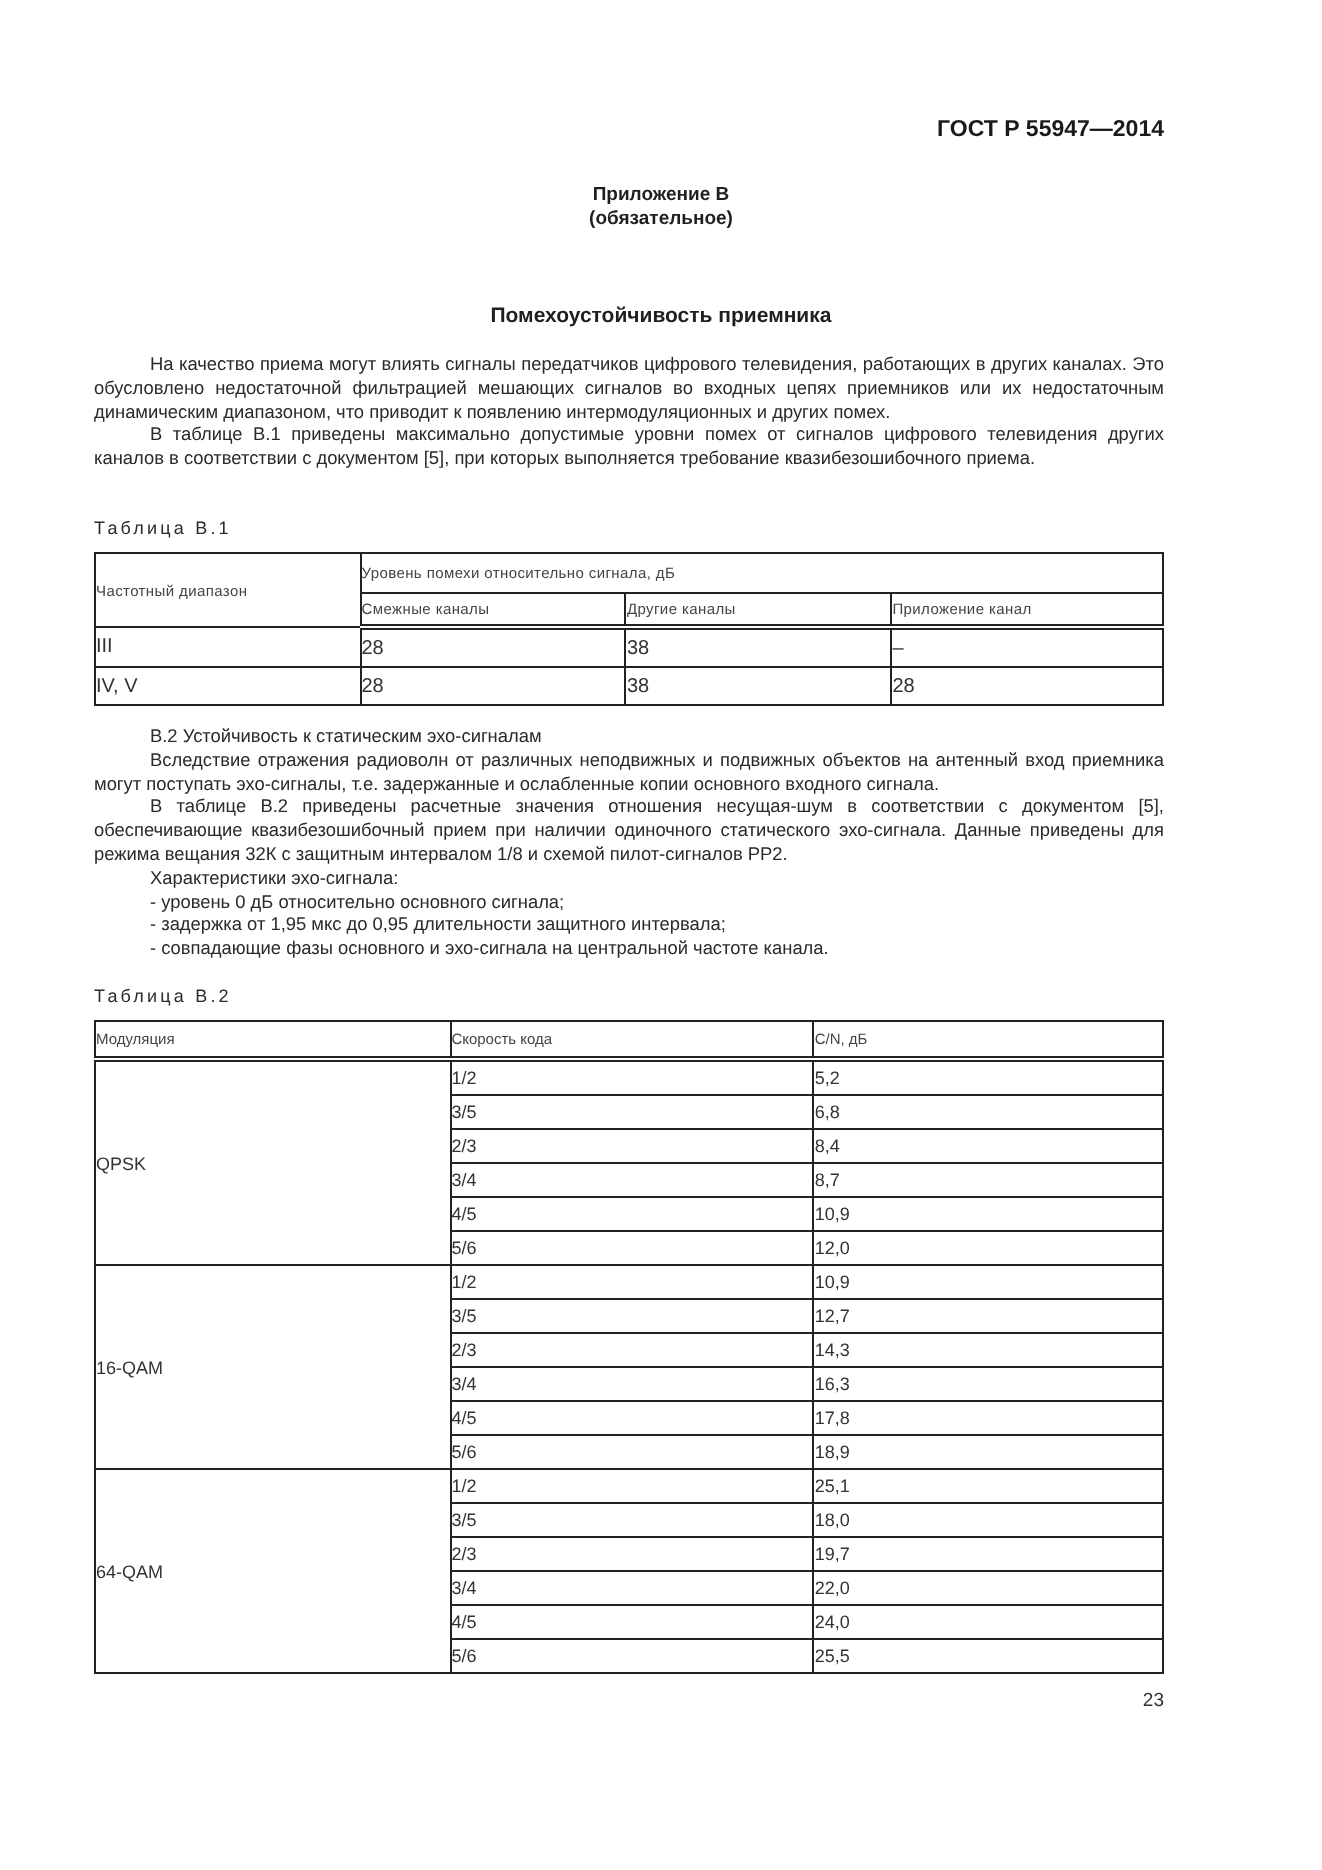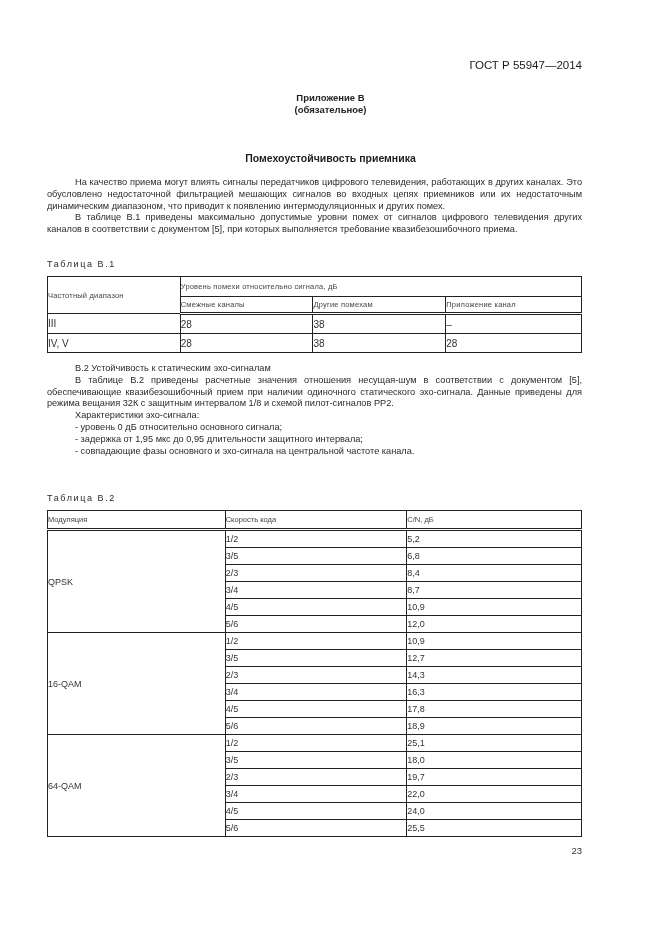--- a/index.html
+++ b/index.html
@@ -1,19 +1,19 @@
 <!DOCTYPE html>
 <html><head>
 <meta charset="utf-8">
 <style>
   html, body { margin: 0; padding: 0; background: #ffffff; }
   body { width: 661px; height: 935px; position: relative; overflow: hidden;
          font-family: "Liberation Sans", sans-serif; color: #222; }
   .abs { position: absolute; }
-  .std { top: 59px; right: 79px; font-size: 11.5px; font-weight: normal; color: #1a1a1a; }
+  .std { top: 59px; right: 79px; font-size: 11.5px; font-weight: bold; color: #1a1a1a; }
   .annex { left: 0; width: 661px; text-align: center; font-size: 9.5px; font-weight: bold; color: #1f1f1f; }
   .title { top: 152px; left: 0; width: 661px; text-align: center; font-size: 10.5px; font-weight: bold; color: #1f1f1f; }
   .para { left: 47px; width: 535px; font-size: 9.2px; line-height: 11.8px; text-align: justify; color: #2a2a2a; }
   .para p { margin: 0; text-indent: 28px; }
   .para p.list { text-indent: 28px; }
   .caption { left: 47px; font-size: 9px; letter-spacing: 1.6px; color: #2a2a2a; }
   table { border-collapse: collapse; position: absolute; font-size: 9px; color: #333; }
   td, th { border: 1px solid #222; text-align: left; padding: 0; font-weight: normal; }
   .t1 { left: 47px; top: 276px; width: 535px; }
   .t1 th.small { font-size: 7.5px; color: #444; letter-spacing: 0.2px; }
@@ -50,21 +50,21 @@
       <col style="width:133px">
       <col style="width:136px">
     </colgroup>
   <thead>
     <tr class="h1">
       <th class="small" rowspan="2">Частотный диапазон</th>
       <th class="small" colspan="3">Уровень помехи относительно сигнала, дБ</th>
     </tr>
     <tr class="h2">
       <th class="small">Смежные каналы</th>
-      <th class="small">Другие помехам</th>
+      <th class="small">Другие каналы</th>
       <th class="small">Приложение канал</th>
     </tr>
   </thead>
   <tbody>
     <tr>
       <td>III</td>
       <td>28</td>
       <td>38</td>
       <td>–</td>
     </tr>
@@ -72,20 +72,21 @@
       <td>IV, V</td>
       <td>28</td>
       <td>38</td>
       <td>28</td>
     </tr>
   </tbody>
 </table>
 
 <div class="abs para" style="top:363px">
   <p>В.2 Устойчивость к статическим эхо-сигналам</p>
+  <p>Вследствие отражения радиоволн от различных неподвижных и подвижных объектов на антенный вход приемника могут поступать эхо-сигналы, т.е. задержанные и ослабленные копии основного входного сигнала.</p>
   <p>В таблице В.2 приведены расчетные значения отношения несущая-шум в соответствии с документом [5], обеспечивающие квазибезошибочный прием при наличии одиночного статического эхо-сигнала. Данные приведены для режима вещания 32К с защитным интервалом 1/8 и схемой пилот-сигналов РР2.</p>
   <p>Характеристики эхо-сигнала:</p>
   <p class="list">- уровень 0 дБ относительно основного сигнала;</p>
   <p class="list">- задержка от 1,95 мкс до 0,95 длительности защитного интервала;</p>
   <p class="list">- совпадающие фазы основного и эхо-сигнала на центральной частоте канала.</p>
 </div>
 
 <div class="abs caption" style="top:493px">Таблица В.2</div>
 
 <table class="t2">

